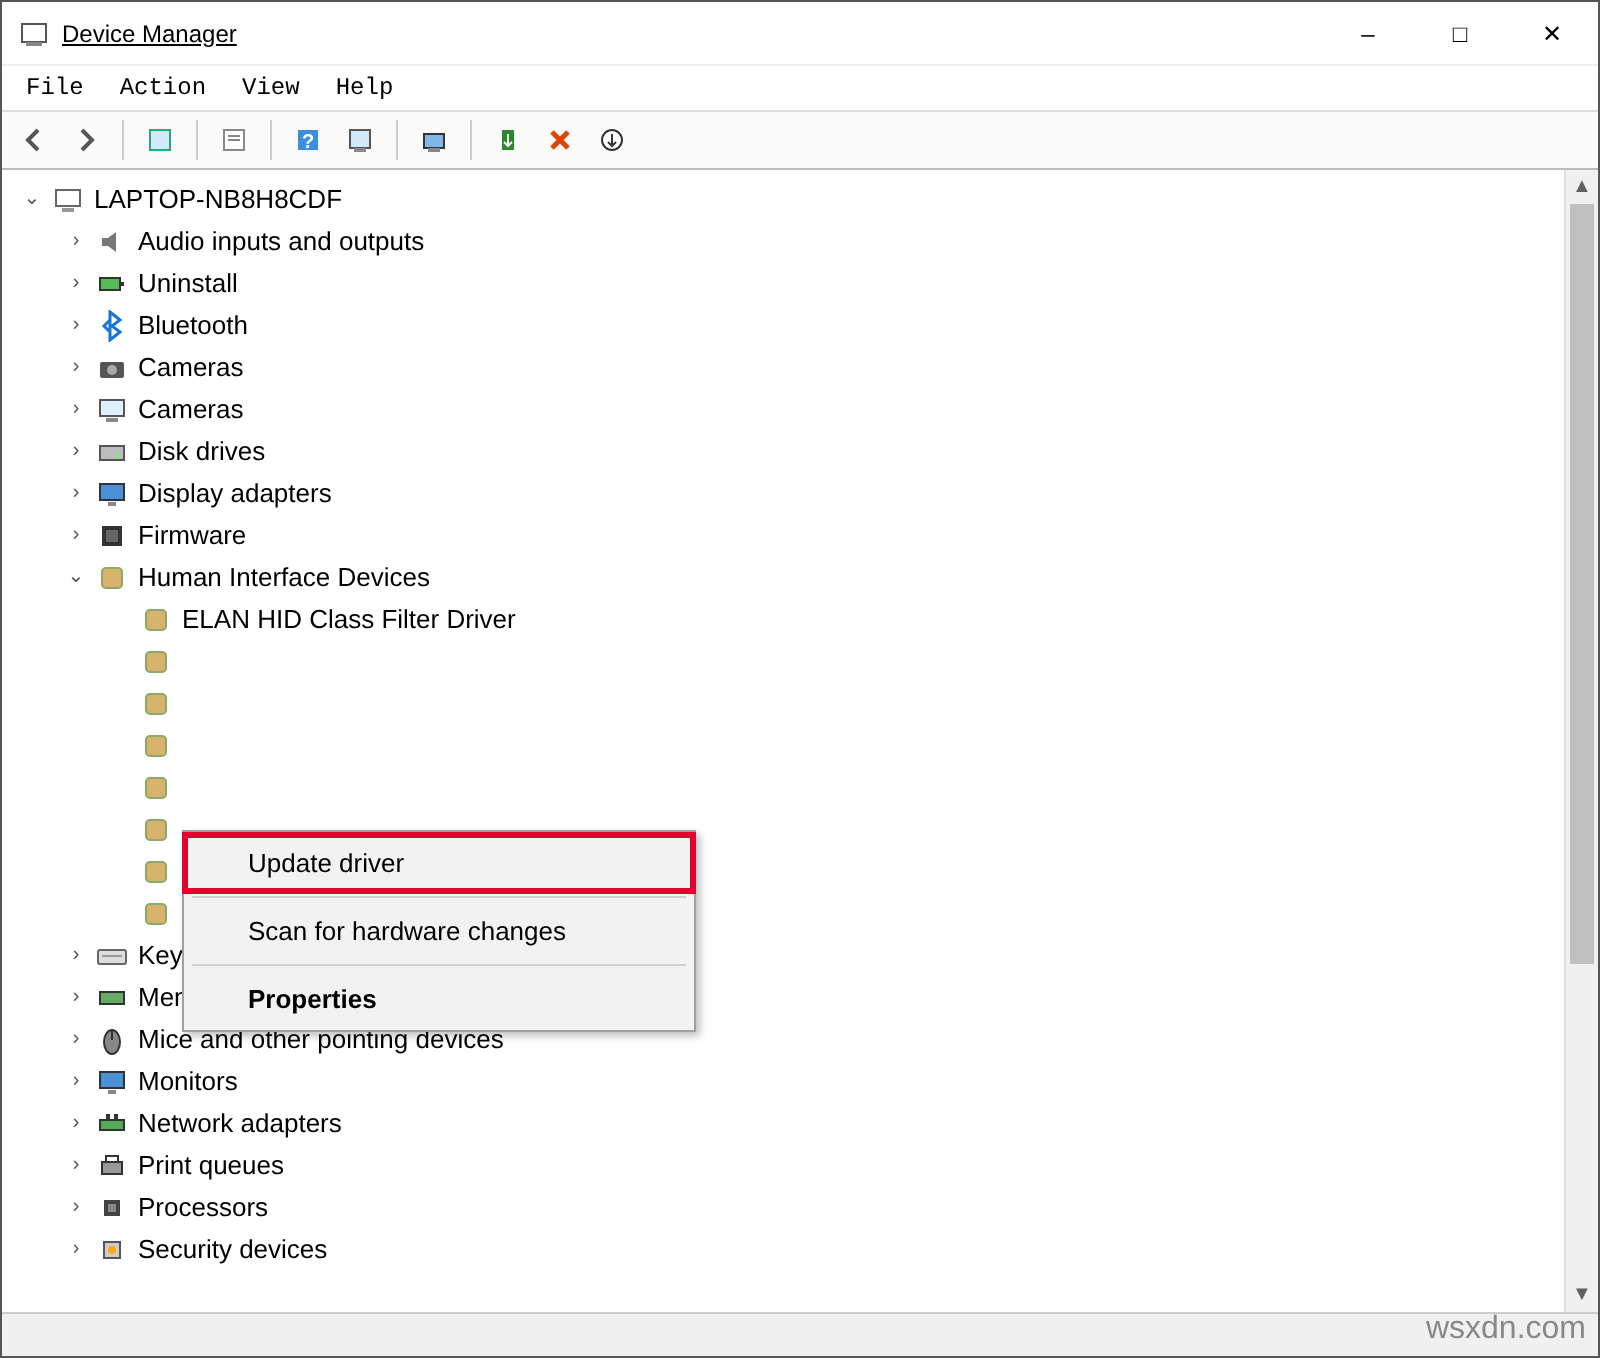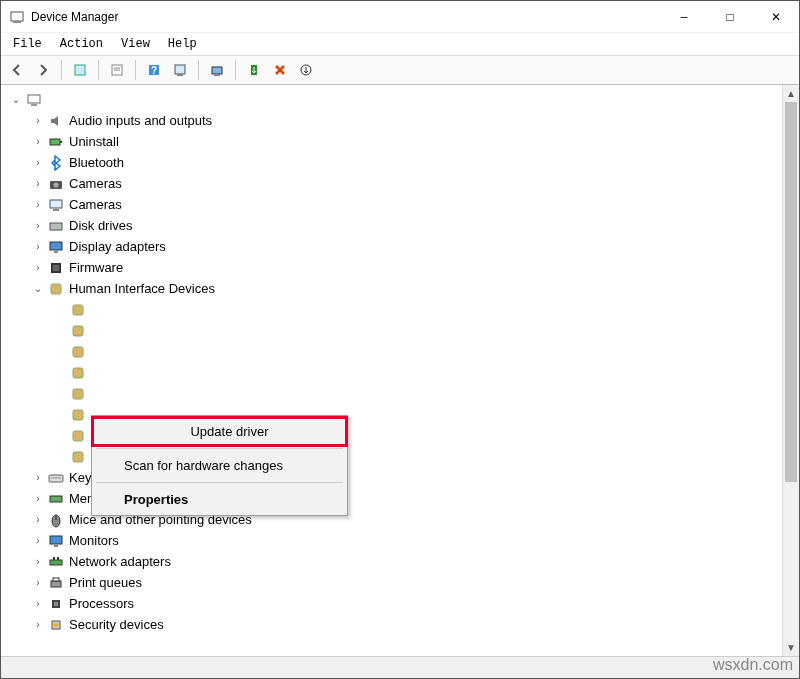--- a/index.html
+++ b/index.html
@@ -26,21 +26,21 @@
     display: flex;
     align-items: center;
     padding: 0 0 0 8px;
     background: #fff;
     border-bottom: 1px solid #eee;
   }
   .titlebar .app-icon {
     width: 16px; height: 16px; margin-right: 6px;
     display: inline-flex; align-items: center; justify-content: center;
   }
-  .titlebar .title { font-size: 12px; }
+  .titlebar .title { font-size: 12px; text-decoration: underline; }
   .titlebar .spacer { flex: 1; }
   .titlebar .winctrl {
     width: 46px; height: 32px;
     display: inline-flex; align-items: center; justify-content: center;
     font-family: "Segoe UI Symbol", sans-serif;
     font-size: 12px;
   }
 
   
   .menubar {
@@ -154,21 +154,20 @@
     height: 1px; background: #d0d0d0;
     margin: 4px 2px;
   }
   .context-menu .cm-item.highlight-red {
     border: 3px solid #e4002b;
     margin: -3px;
     position: relative;
     z-index: 2;
     padding: 5px 10px 5px 30px;
     background: #f2f2f2;
-    text-align: center;
   }
 
   
   .statusbar {
     height: 22px;
     border-top: 1px solid #ccc;
     background: #f0f0f0;
   }
 
   .watermark {
@@ -272,20 +271,21 @@
   <div class="content">
     <div class="tree" id="tree">
         <div class="tree-row indent-0">
           <span class="chevron">⌄</span>
           <span class="icon">
             <svg width="16" height="16" viewBox="0 0 16 16">
               <rect x="2" y="3" width="12" height="8" fill="#fff" stroke="#666"></rect>
               <rect x="5" y="12" width="6" height="2" fill="#999"></rect>
             </svg>
           </span>
+          <span>LAPTOP-NB8H8CDF</span>
         </div>
         <div class="tree-row indent-1">
           <span class="chevron">›</span>
           <span class="icon">
             <svg width="16" height="16" viewBox="0 0 16 16">
               <path d="M3 6h3l4-3v10l-4-3H3z" fill="#777"></path>
             </svg>
           </span>
           <span>Audio inputs and outputs</span>
         </div>
@@ -367,20 +367,21 @@
           </span>
           <span>Human Interface Devices</span>
         </div>
         <div class="tree-row indent-2">
           <span class="chevron"></span>
           <span class="icon">
             <svg width="16" height="16" viewBox="0 0 16 16">
               <rect x="3" y="3" width="10" height="10" rx="2" fill="#d9b36b" stroke="#8a6"></rect>
             </svg>
           </span>
+          <span>ELAN HID Class Filter Driver</span>
         </div>
         <div class="tree-row indent-2">
           <span class="chevron"></span>
           <span class="icon">
             <svg width="16" height="16" viewBox="0 0 16 16">
               <rect x="3" y="3" width="10" height="10" rx="2" fill="#d9b36b" stroke="#8a6"></rect>
             </svg>
           </span>
           <span></span>
         </div>

